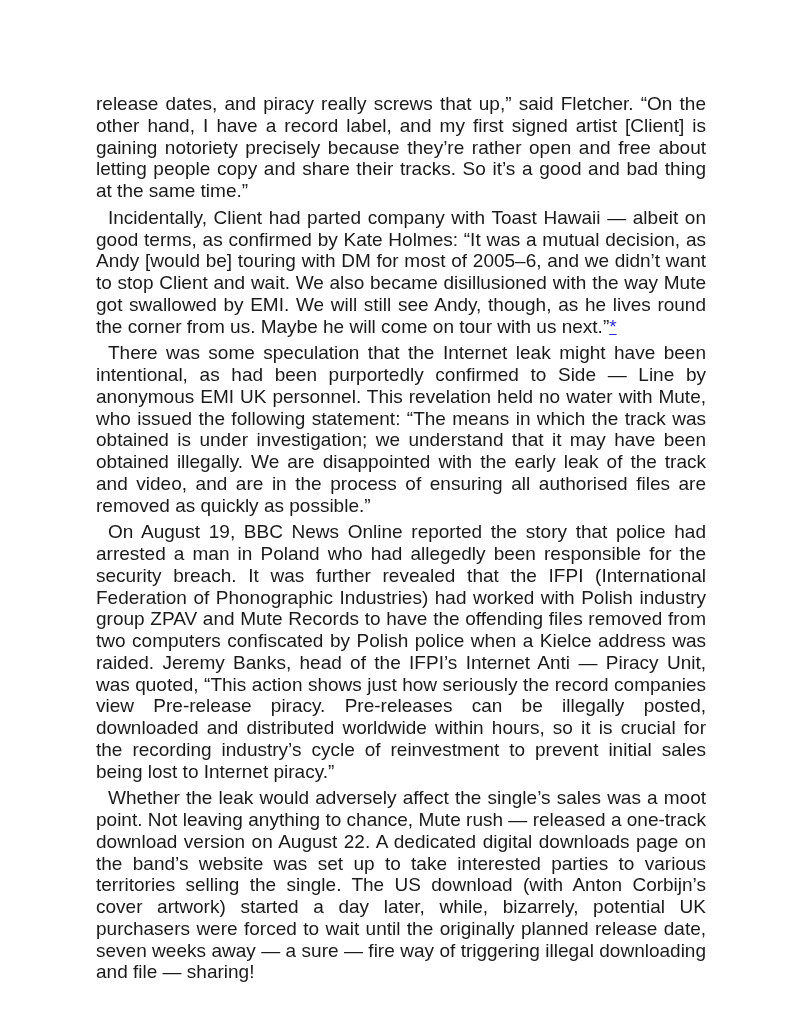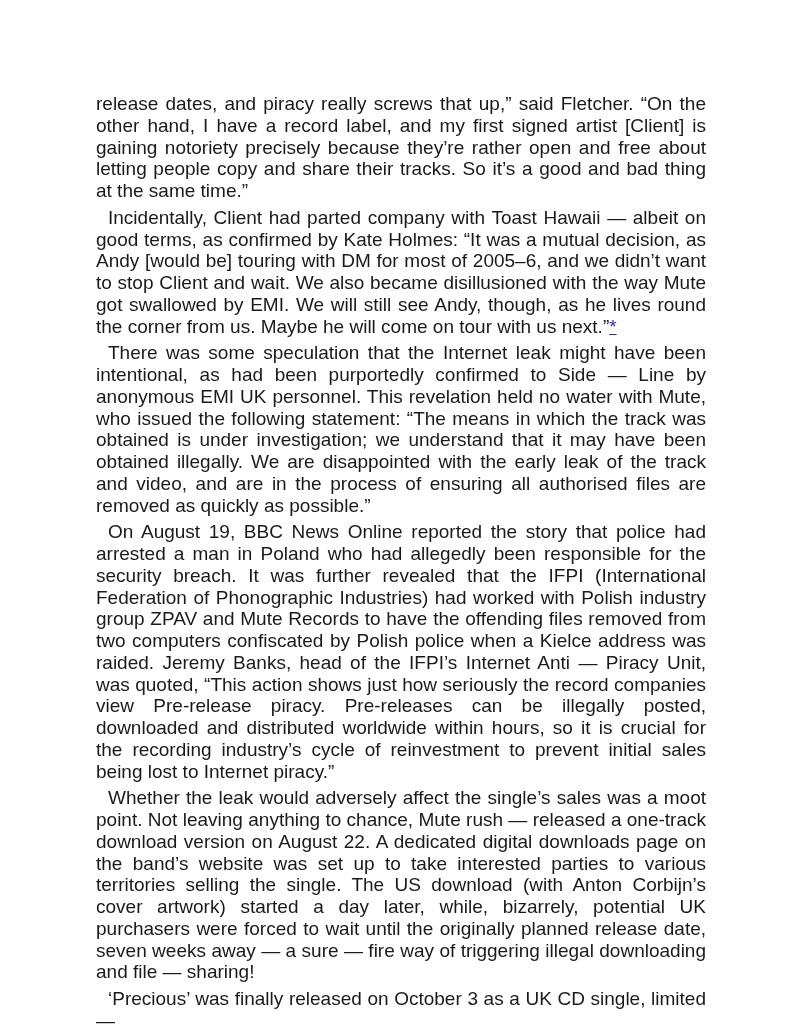--- a/index.html
+++ b/index.html
@@ -26,14 +26,13 @@
   <p class="para first"><span>release dates, and piracy really screws that up,” said Fletcher. “On the other hand, I have a record label, and my first signed artist [Client] is gaining notoriety precisely because they’re rather open and free about letting people copy and share their tracks. So it’s a good and bad thing at the same time.”</span></p>
 
   <p class="para"><span>Incidentally, Client had parted company with Toast Hawaii — albeit on good terms, as confirmed by Kate Holmes: “It was a mutual decision, as Andy [would be] touring with DM for most of 2005–6, and we didn’t want to stop Client and wait. We also became disillusioned with the way Mute got swallowed by EMI. We will still see Andy, though, as he lives round the corner from us. Maybe he will come on tour with us next.”</span><a class="fn-link" href="#">*</a></p>
 
   <p class="para"><span>There was some speculation that the Internet leak might have been intentional, as had been purportedly confirmed to Side — Line by anonymous EMI UK personnel. This revelation held no water with Mute, who issued the following statement: “The means in which the track was obtained is under investigation; we understand that it may have been obtained illegally. We are disappointed with the early leak of the track and video, and are in the process of ensuring all authorised files are removed as quickly as possible.”</span></p>
 
   <p class="para"><span>On August 19, BBC News Online reported the story that police had arrested a man in Poland who had allegedly been responsible for the security breach. It was further revealed that the IFPI (International Federation of Phonographic Industries) had worked with Polish industry group ZPAV and Mute Records to have the offending files removed from two computers confiscated by Polish police when a Kielce address was raided. Jeremy Banks, head of the IFPI’s Internet Anti — Piracy Unit, was quoted, “This action shows just how seriously the record companies view Pre-release piracy. Pre-releases can be illegally posted, downloaded and distributed worldwide within hours, so it is crucial for the recording industry’s cycle of reinvestment to prevent initial sales being lost to Internet piracy.”</span></p>
 
   <p class="para"><span>Whether the leak would adversely affect the single’s sales was a moot point. Not leaving anything to chance, Mute rush — released a one-track download version on August 22. A dedicated digital downloads page on the band’s website was set up to take interested parties to various territories selling the single. The US download (with Anton Corbijn’s cover artwork) started a day later, while, bizarrely, potential UK purchasers were forced to wait until the originally planned release date, seven weeks away — a sure — fire way of triggering illegal downloading and file — sharing!</span></p>
 
-  <p class="para"><span>‘Precious’ was finally released on October 3 as a UK CD single, limited —</span></p>
 </div>
 
 </body></html>

